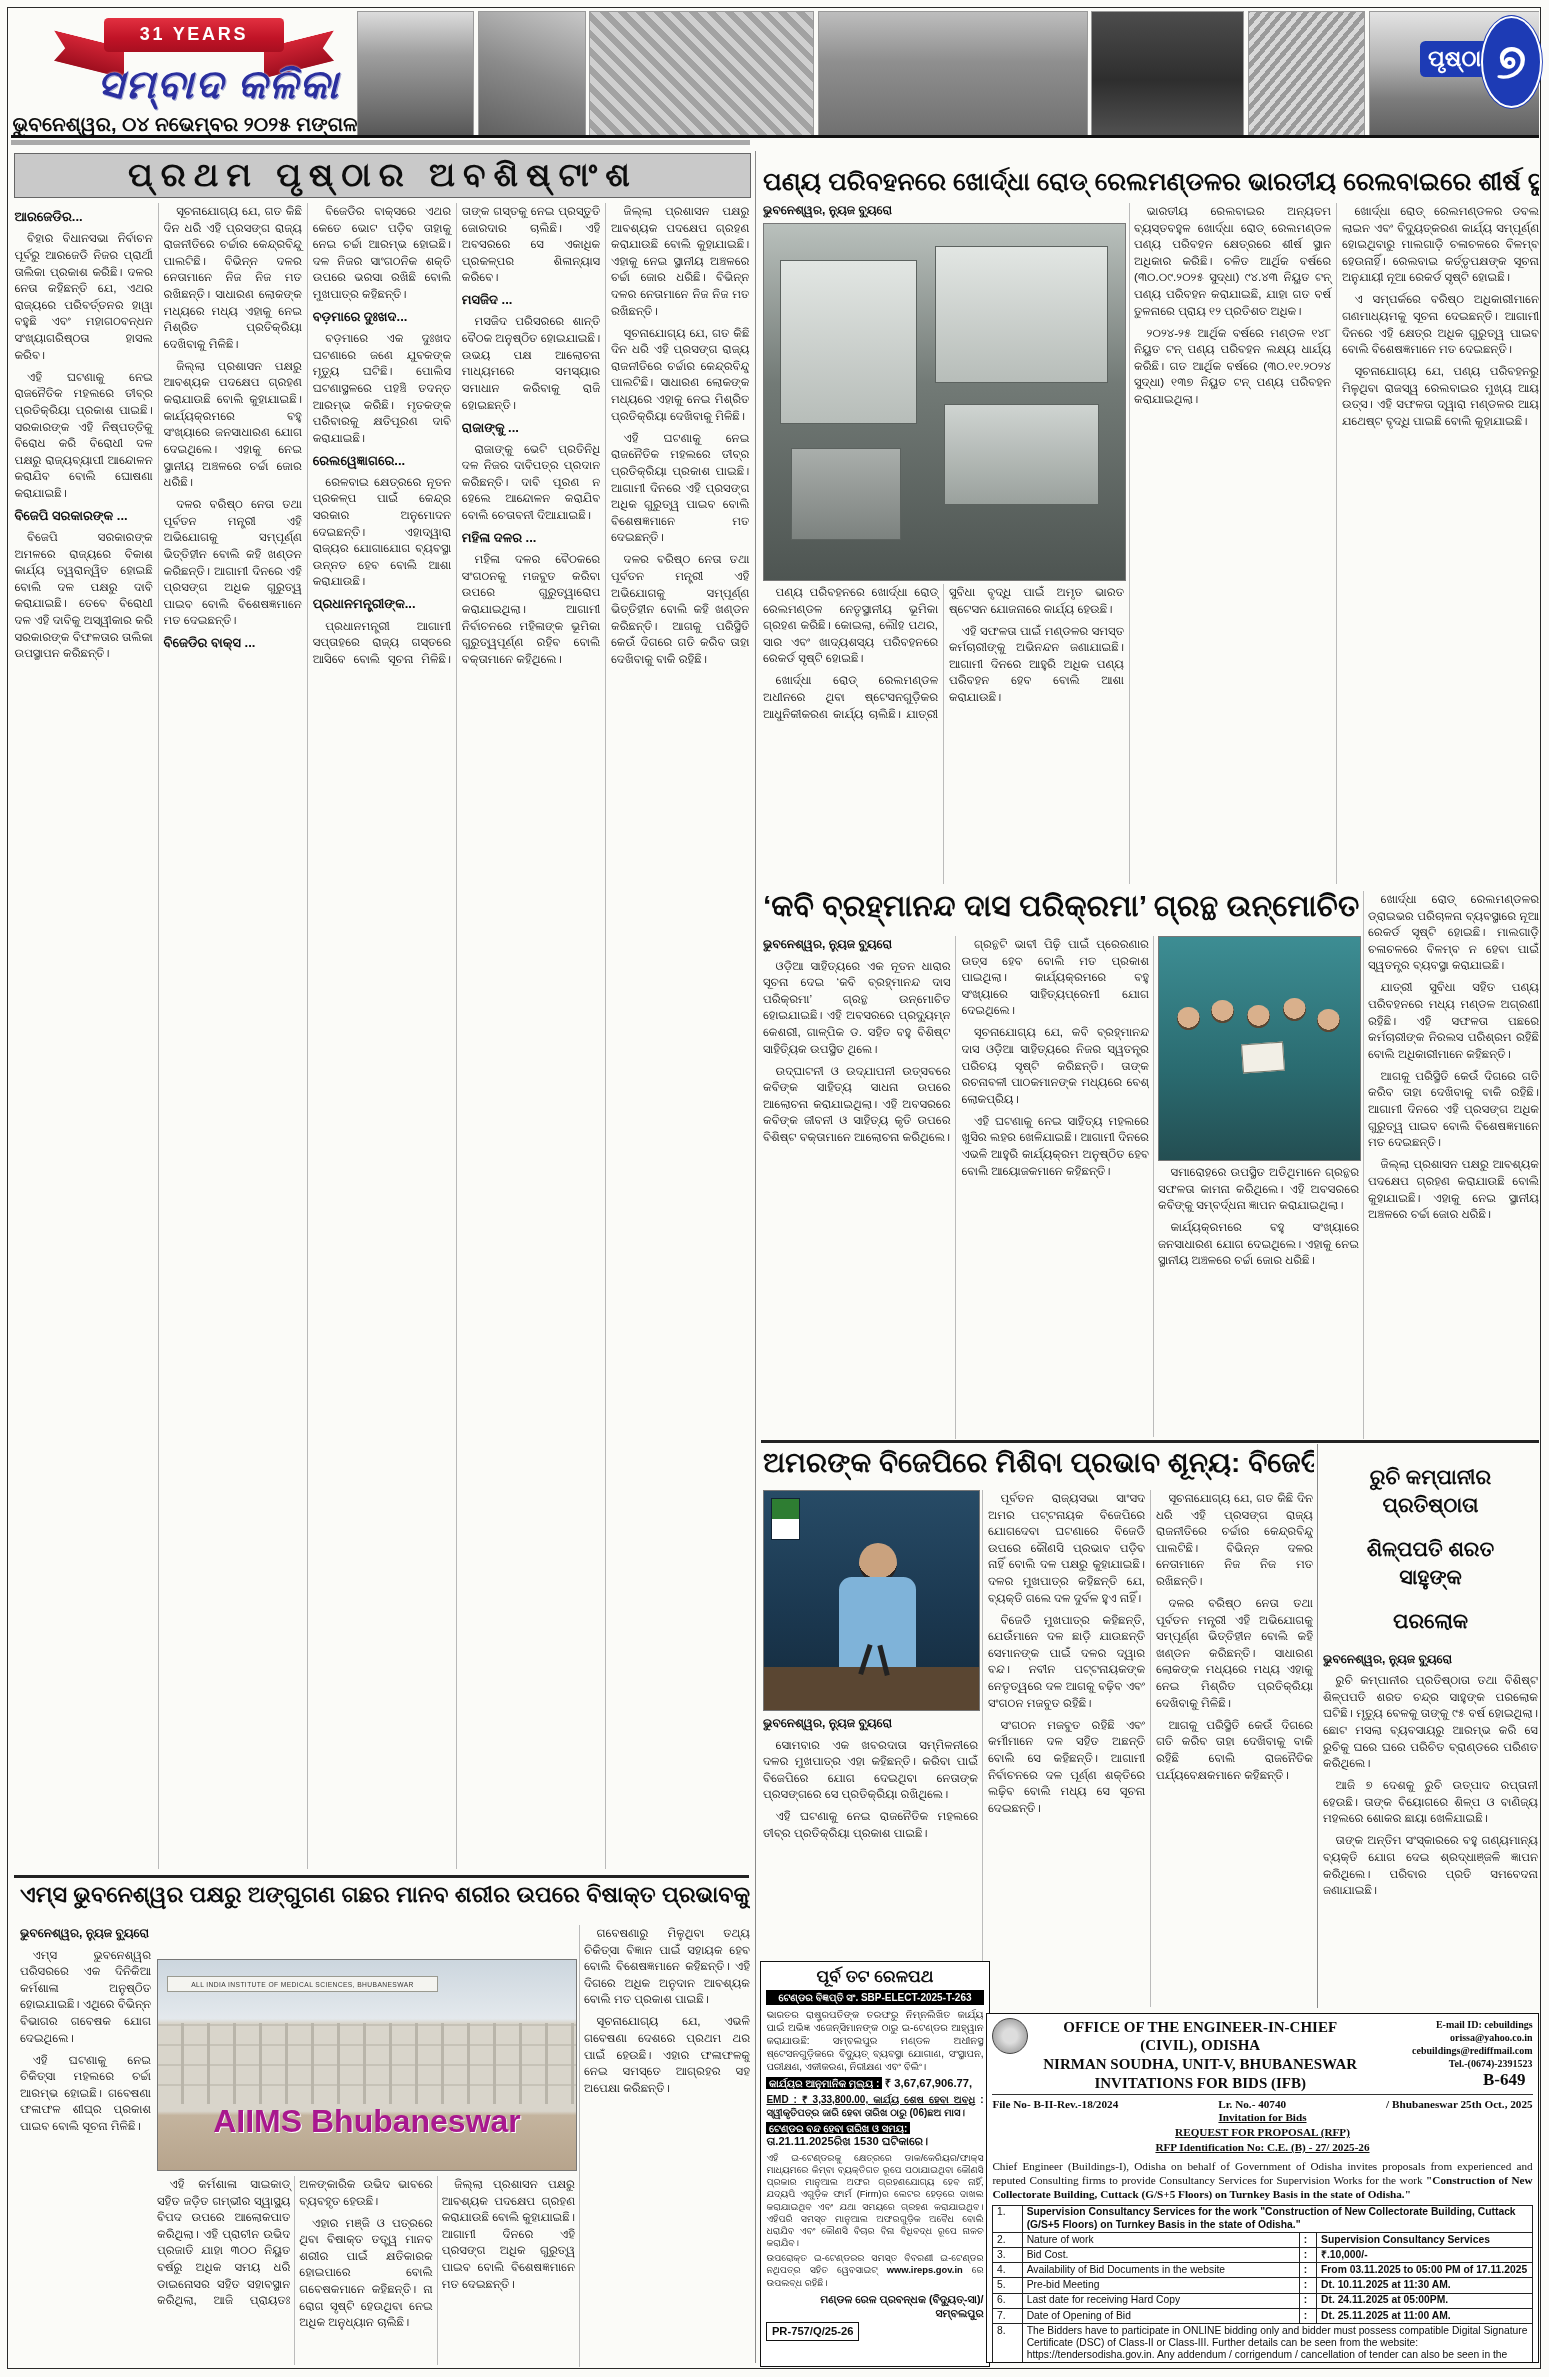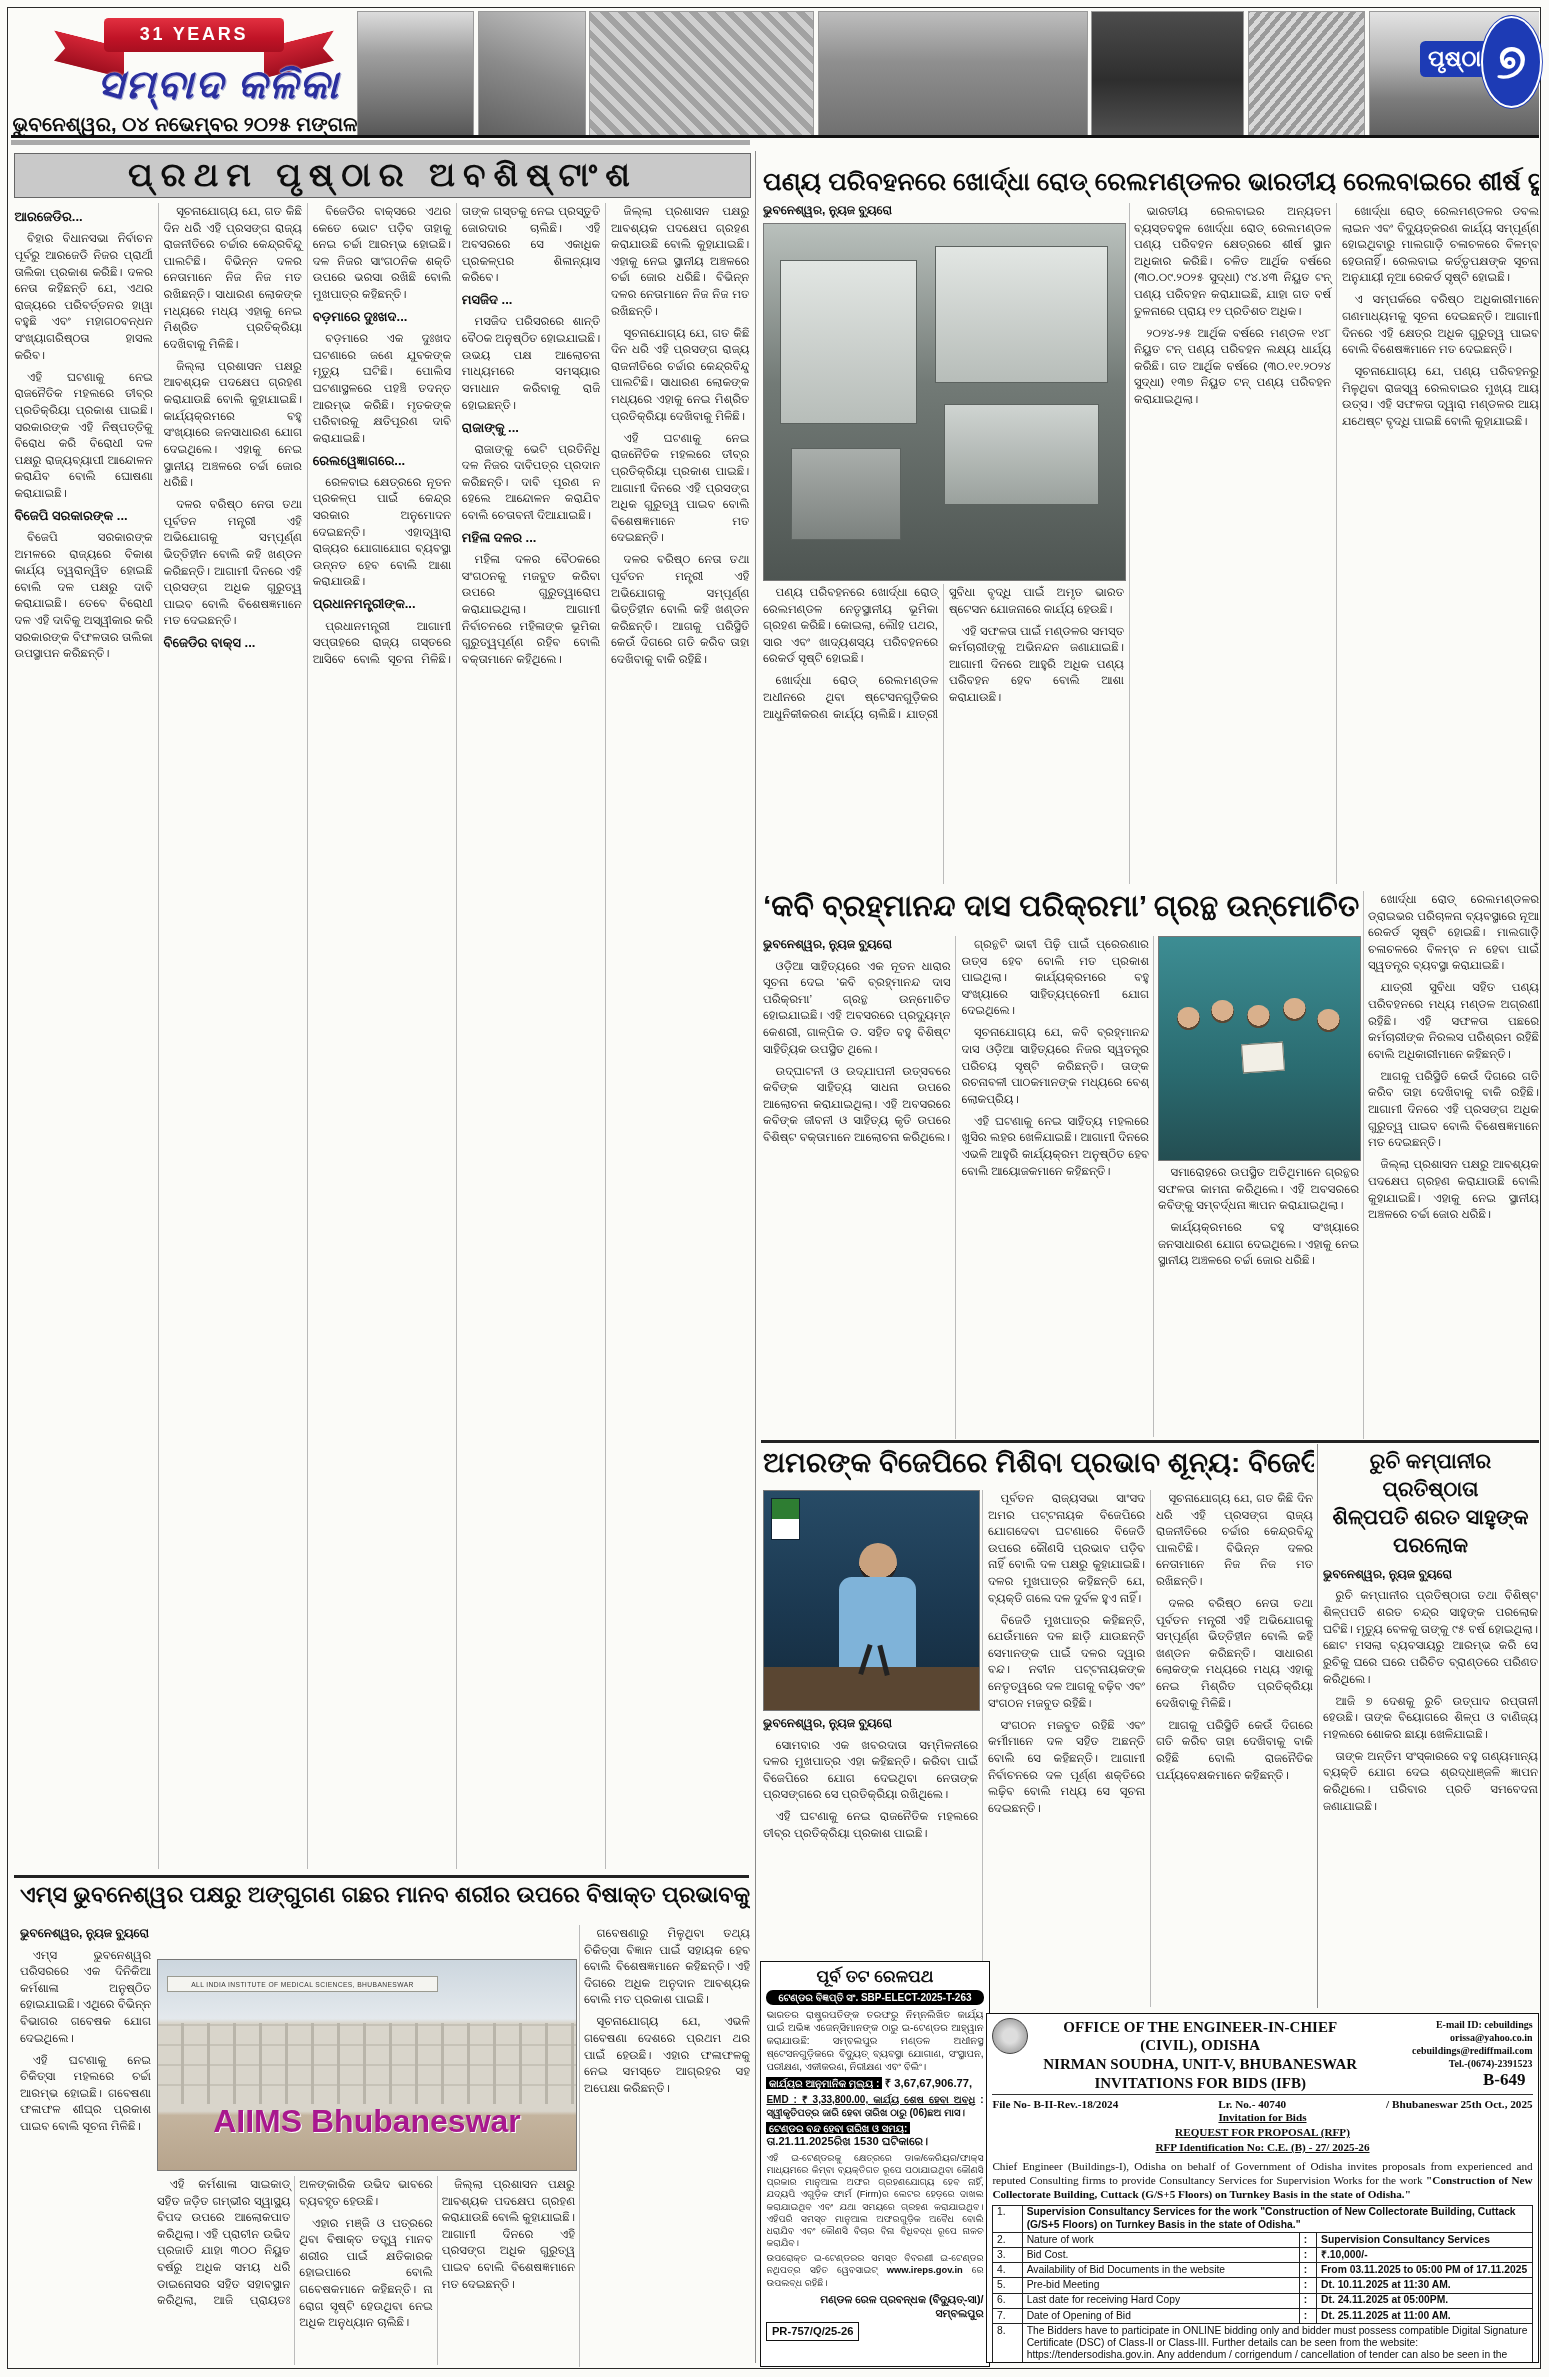--- a/index.html
+++ b/index.html
@@ -59,21 +59,21 @@
   .rail-vd2{left:1363px;top:891px;height:548px;}
   .rail-f3{left:1368px;top:891px;width:171px;height:548px;}
   .secline2{left:761px;top:1440px;width:778px;height:2.7px;background:#222;}
   .bjd-hl{left:763px;top:1447px;width:551px;height:40px;font-size:28px;}
   .bjd-photo{left:763px;top:1490px;width:215px;height:219px;background:linear-gradient(180deg,#274b66,#1b3850 55%,#142a3c);}
   .bjd-f1{left:763px;top:1715px;width:215px;height:239px;}
   .bjd-vd{left:982px;top:1490px;height:517px;}
   .bjd-f2{left:988px;top:1490px;width:325px;height:517px;}
   .rv-vd{left:1317px;top:1444px;height:564px;background:#8a8a8a;}
   .ruchi{left:1323px;top:1447px;width:215px;height:560px;}
-  .ruchi h3{margin:0;font-size:20.7px;text-align:center;line-height:1.35;}
+  .ruchi h3{margin:16px;font-size:20.7px;text-align:center;line-height:1.35;}
   .aiims-hl{left:20px;top:1882px;width:730px;height:40px;font-size:22.4px;}
   .aiims-fl{left:20px;top:1925px;width:131px;height:442px;}
   .aiims-photo{left:157px;top:1959px;width:418px;height:210px;background:linear-gradient(180deg,#ccd6de 0%,#e4e9ed 28%,#d9d5cb 30%,#d9d5cb 72%,#c4b49e 74%,#b7a48c 100%);}
   .aiims-sign{position:absolute;left:9px;top:16px;width:269px;height:14.4px;background:#f4f4f0;border:0.9px solid #9a9a90;font-size:6.7px;display:flex;align-items:center;justify-content:center;color:#333;letter-spacing:0.4px;overflow:hidden;white-space:nowrap;}
   .aiims-win{position:absolute;left:0;top:63px;width:418px;height:81px;background:repeating-linear-gradient(90deg,transparent 0 23px,#b9b5aa 23px 26px),repeating-linear-gradient(0deg,transparent 0 18px,#c6c2b7 18px 20px);}
   .aiims-mag{position:absolute;left:0;top:143px;width:418px;text-align:center;font-size:32px;font-weight:bold;color:#a8188e;text-shadow:0.9px 0.9px 0 #fff;}
   .aiims-fu{left:157px;top:2176px;width:418px;height:189px;}
   .aiims-vd2{left:579px;top:1925px;height:442px;}
   .aiims-fr{left:584px;top:1925px;width:166px;height:442px;}
   
@@ -279,21 +279,21 @@
       <p class="bp">ଜିଲ୍ଲା ପ୍ରଶାସନ ପକ୍ଷରୁ ଆବଶ୍ୟକ ପଦକ୍ଷେପ ଗ୍ରହଣ କରାଯାଉଛି ବୋଲି କୁହାଯାଇଛି। ଆଗାମୀ ଦିନରେ ଏହି ପ୍ରସଙ୍ଗ ଅଧିକ ଗୁରୁତ୍ୱ ପାଇବ ବୋଲି ବିଶେଷଜ୍ଞମାନେ ମତ ଦେଇଛନ୍ତି।</p>
     </div>
   <div class="abs vd aiims-vd2"></div>
   <div class="abs flow aiims-fr">
       <p class="bp">ଗବେଷଣାରୁ ମିଳୁଥିବା ତଥ୍ୟ ଚିକିତ୍ସା ବିଜ୍ଞାନ ପାଇଁ ସହାୟକ ହେବ ବୋଲି ବିଶେଷଜ୍ଞମାନେ କହିଛନ୍ତି। ଏହି ଦିଗରେ ଅଧିକ ଅନୁଦାନ ଆବଶ୍ୟକ ବୋଲି ମତ ପ୍ରକାଶ ପାଇଛି।</p>
       <p class="bp">ସୂଚନାଯୋଗ୍ୟ ଯେ, ଏଭଳି ଗବେଷଣା ଦେଶରେ ପ୍ରଥମ ଥର ପାଇଁ ହେଉଛି। ଏହାର ଫଳାଫଳକୁ ନେଇ ସମସ୍ତେ ଆଗ୍ରହର ସହ ଅପେକ୍ଷା କରିଛନ୍ତି।</p>
     </div>
 
   <div class="abs notice">
     <div class="ttl">ପୂର୍ବ ତଟ ରେଳପଥ</div>
-    <div class="band" style="display:block;text-align:center;border-radius:7px;">ଟେଣ୍ଡର ବିଜ୍ଞପ୍ତି ସଂ. SBP-ELECT-2025-T-263</div>
+    <div class="band" style="display:block;text-align:center;">ଟେଣ୍ଡର ବିଜ୍ଞପ୍ତି ସଂ. SBP-ELECT-2025-T-263</div>
     <div class="bandline">ଭାରତର ରାଷ୍ଟ୍ରପତିଙ୍କ ତରଫରୁ ନିମ୍ନଲିଖିତ କାର୍ଯ୍ୟ ପାଇଁ ଅଭିଜ୍ଞ ଏଜେନ୍ସିମାନଙ୍କ ଠାରୁ ଇ-ଟେଣ୍ଡର ଆହ୍ୱାନ କରାଯାଉଛି: ସମ୍ବଲପୁର ମଣ୍ଡଳ ଅଧୀନସ୍ଥ ଷ୍ଟେସନଗୁଡ଼ିକରେ ବିଦ୍ୟୁତ୍ ବ୍ୟବସ୍ଥା ଯୋଗାଣ, ସଂସ୍ଥାପନ, ପରୀକ୍ଷଣ, ଏକୀକରଣ, ନିରୀକ୍ଷଣ ଏବଂ ବିଲିଂ।</div>
     <div class="bandline"><span class="band">କାର୍ଯ୍ୟର ଆନୁମାନିକ ମୂଲ୍ୟ :</span> <span class="nv">₹ 3,67,67,906.77,</span></div>
     <div class="bandline"><span class="nu">EMD : ₹ 3,33,800.00, କାର୍ଯ୍ୟ ଶେଷ ହେବା ଅବଧି</span> <span class="nb">: ସ୍ୱୀକୃତିପତ୍ର ଜାରି ହେବା ତାରିଖ ଠାରୁ (06)ଛଅ ମାସ।</span></div>
     <div class="bandline"><span class="band">ଟେଣ୍ଡର ବନ୍ଦ ହେବା ତାରିଖ ଓ ସମୟ:</span><br><span class="nv">ତା.21.11.2025ରିଖ 1530 ଘଟିକାରେ।</span></div>
     <div class="bandline" style="font-size:9.4px;">ଏହି ଇ-ଟେଣ୍ଡରକୁ କ୍ଷେତ୍ରରେ ଡାକ/କେରିୟର/ଫାକ୍ସ ମାଧ୍ୟମରେ କିମ୍ବା ବ୍ୟକ୍ତିଗତ ରୂପେ ପଠାଯାଇଥିବା କୌଣସି ପ୍ରକାର ମାନୁଆଲ ଅଫର ଗ୍ରହଣଯୋଗ୍ୟ ହେବ ନାହିଁ, ଯଦ୍ୟପି ଏଗୁଡ଼ିକ ଫାର୍ମ (Firm)ର ଲେଟର ହେଡ଼ରେ ଦାଖଲ କରାଯାଇଥିବ ଏବଂ ଯଥା ସମୟରେ ଗ୍ରହଣ କରାଯାଇଥିବ। ଏହିପରି ସମସ୍ତ ମାନୁଆଲ ଅଫରଗୁଡ଼ିକ ଅବୈଧ ବୋଲି ଧରାଯିବ ଏବଂ କୌଣସି ବିଚାର ବିନା ବିଧିବଦ୍ଧ ରୂପେ ନାକଚ କରାଯିବ।</div>
     <div class="bandline" style="font-size:9.4px;"><span>ଉପରୋକ୍ତ ଇ-ଟେଣ୍ଡରର ସମସ୍ତ ବିବରଣୀ ଇ-ଟେଣ୍ଡର ନଥିପତ୍ର ସହିତ ୱେବସାଇଟ୍ </span><span class="nb">www.ireps.gov.in</span><span> ରେ ଉପଲବ୍ଧ ରହିଛି।</span></div>
     <div class="nsig"><span>ମଣ୍ଡଳ ରେଳ ପ୍ରବନ୍ଧକ (ବିଦ୍ୟୁତ୍-ସା)/</span><br><span>ସମ୍ବଲପୁର</span></div>
     <div class="prbox">PR-757/Q/25-26</div>
   </div>
 

